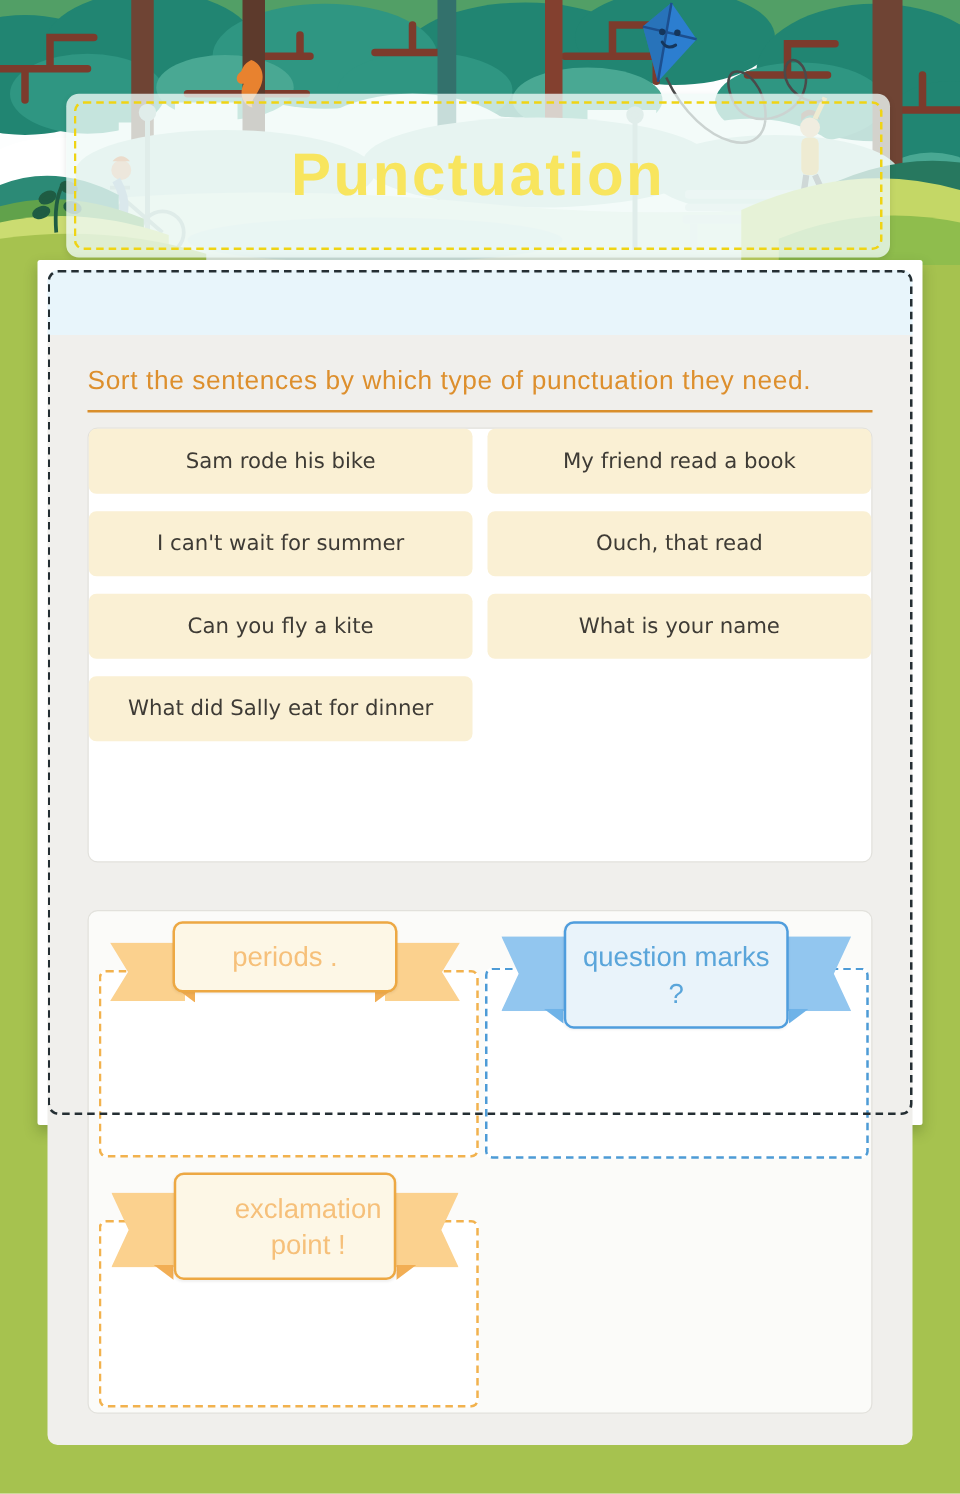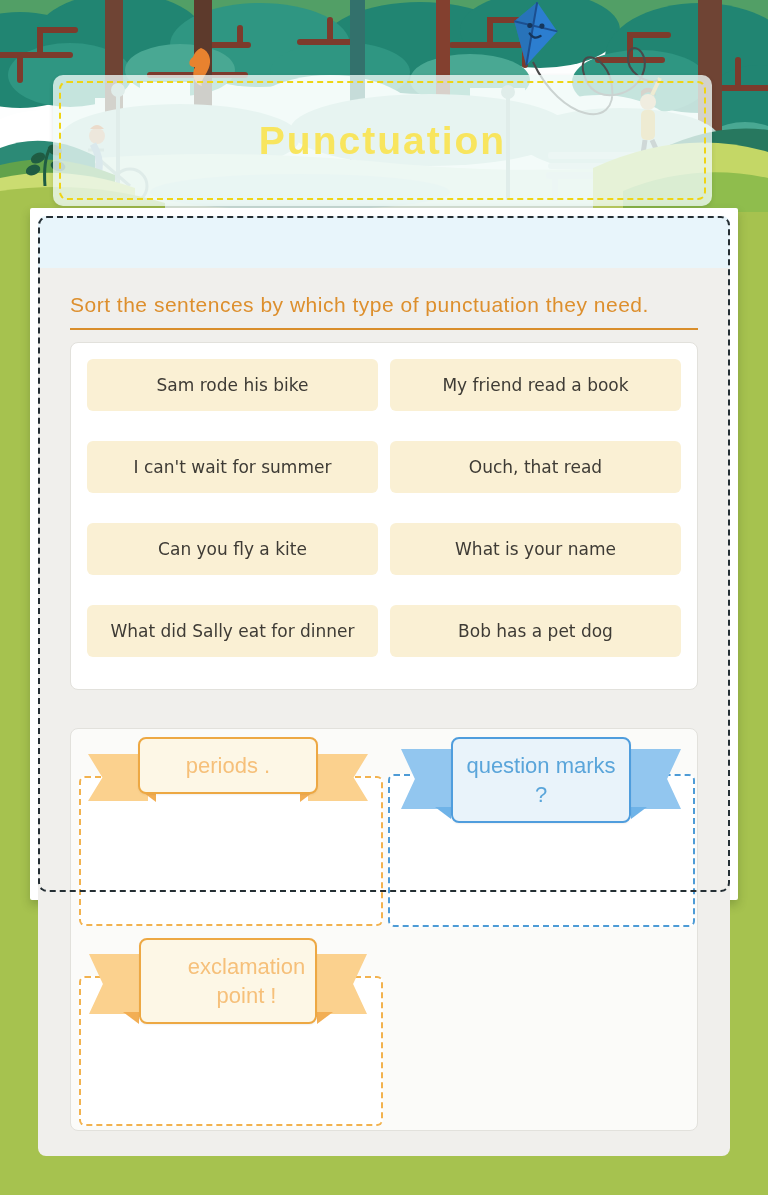--- a/index.html
+++ b/index.html
@@ -9,41 +9,41 @@
   
   .scene{position:absolute;left:0;top:0;width:768px;height:212px;}
   .scene svg{display:block;}
 
   
   .banner{position:absolute;left:53px;top:75px;width:659px;height:131px;
     background:rgba(240,250,247,0.78);border-radius:10px;
     box-shadow:0 2px 5px rgba(0,0,0,0.10);}
   .banner-dash{position:absolute;inset:6px;border:2px dashed var(--banner-border,#efd414);border-radius:8px;pointer-events:none;}
   .title{margin:0;position:absolute;inset:0;display:flex;align-items:center;justify-content:center;
-    font-size:39px;font-weight:bold;letter-spacing:2px;color:var(--title-color,#f8e55e);}
+    font-size:48px;font-weight:bold;letter-spacing:2px;color:var(--title-color,#f8e55e);}
 
   
   .worksheet{position:absolute;left:30px;top:208px;width:708px;height:692px;
     background:#ffffff;border-radius:2px;box-shadow:0 5px 10px rgba(40,60,20,0.25);}
   .ws-header{position:absolute;left:8px;top:8px;width:692px;height:52px;
     background:var(--ws-header-bg,#e8f5fb);border-radius:8px 8px 0 0;}
   .ws-content{position:absolute;left:8px;top:60px;width:692px;height:888px;
     background:var(--ws-content-bg,#f0efec);border-radius:0 0 8px 8px;}
   .ws-dash{position:absolute;inset:8px;border:2px dashed #242e33;border-radius:9px;pointer-events:none;z-index:6;}
 
   .instruction{position:absolute;left:40px;top:84px;width:640px;
     font-size:21px;line-height:26px;letter-spacing:0.5px;
     color:var(--instruction-color,#dd8f2d);z-index:2;}
   .rule{position:absolute;left:40px;top:120px;width:628px;height:0;
     border-top:2px solid var(--rule-color,#d98e2b);z-index:2;}
 
   
   .bank-card{position:absolute;left:40px;top:134px;width:628px;height:348px;box-sizing:border-box;
-    background:#ffffff;border:1px solid #e2e1dc;border-radius:8px;padding:16px;
-    display:grid;grid-template-columns:1fr 1fr;grid-auto-rows:52px;gap:30px 12px;z-index:2;}
+    background:#ffffff;border:1px solid #e2e1dc;border-radius:8px;
+    display:grid;grid-template-columns:1fr 1fr;grid-auto-rows:52px;gap:14px 12px;z-index:2;}
   .chip{display:flex;align-items:center;justify-content:center;text-align:center;
     background:var(--chip-bg,#faf0d4);border-radius:6px;
     font-family:"DejaVu Sans","Liberation Sans",sans-serif;
     font-size:17px;color:var(--chip-text,#3e3b35);cursor:grab;}
 
   
   .zones-card{position:absolute;left:40px;top:520px;width:628px;height:403px;box-sizing:border-box;
     background:#fbfbf9;border:1px solid #e2e1dc;border-radius:8px;z-index:2;}
   .zone-box{position:absolute;background:#ffffff;border-radius:6px;}
   #box-periods{left:8px;top:47px;width:300px;height:146px;border:2px dashed var(--orange-zone-border,#f2b24e);}
@@ -218,21 +218,20 @@
     <div class="rule"></div>
 
     <div class="bank-card">
       <div class="chip">Sam rode his bike</div>
       <div class="chip">My friend read a book</div>
       <div class="chip">I can't wait for summer</div>
       <div class="chip">Ouch, that read</div>
       <div class="chip">Can you fly a kite</div>
       <div class="chip">What is your name</div>
       <div class="chip">What did Sally eat for dinner</div>
-      <div class="chip">Bob has a pet dog</div>
     </div>
 
     <div class="zones-card">
       <div class="zone-box" id="box-periods"></div>
       <div class="zone-box" id="box-question"></div>
       <div class="zone-box" id="box-exclamation"></div>
 
       <div class="ribbon-orange" id="ribbon-periods">
         <div class="wing left"></div>
         <div class="wing right"></div>

